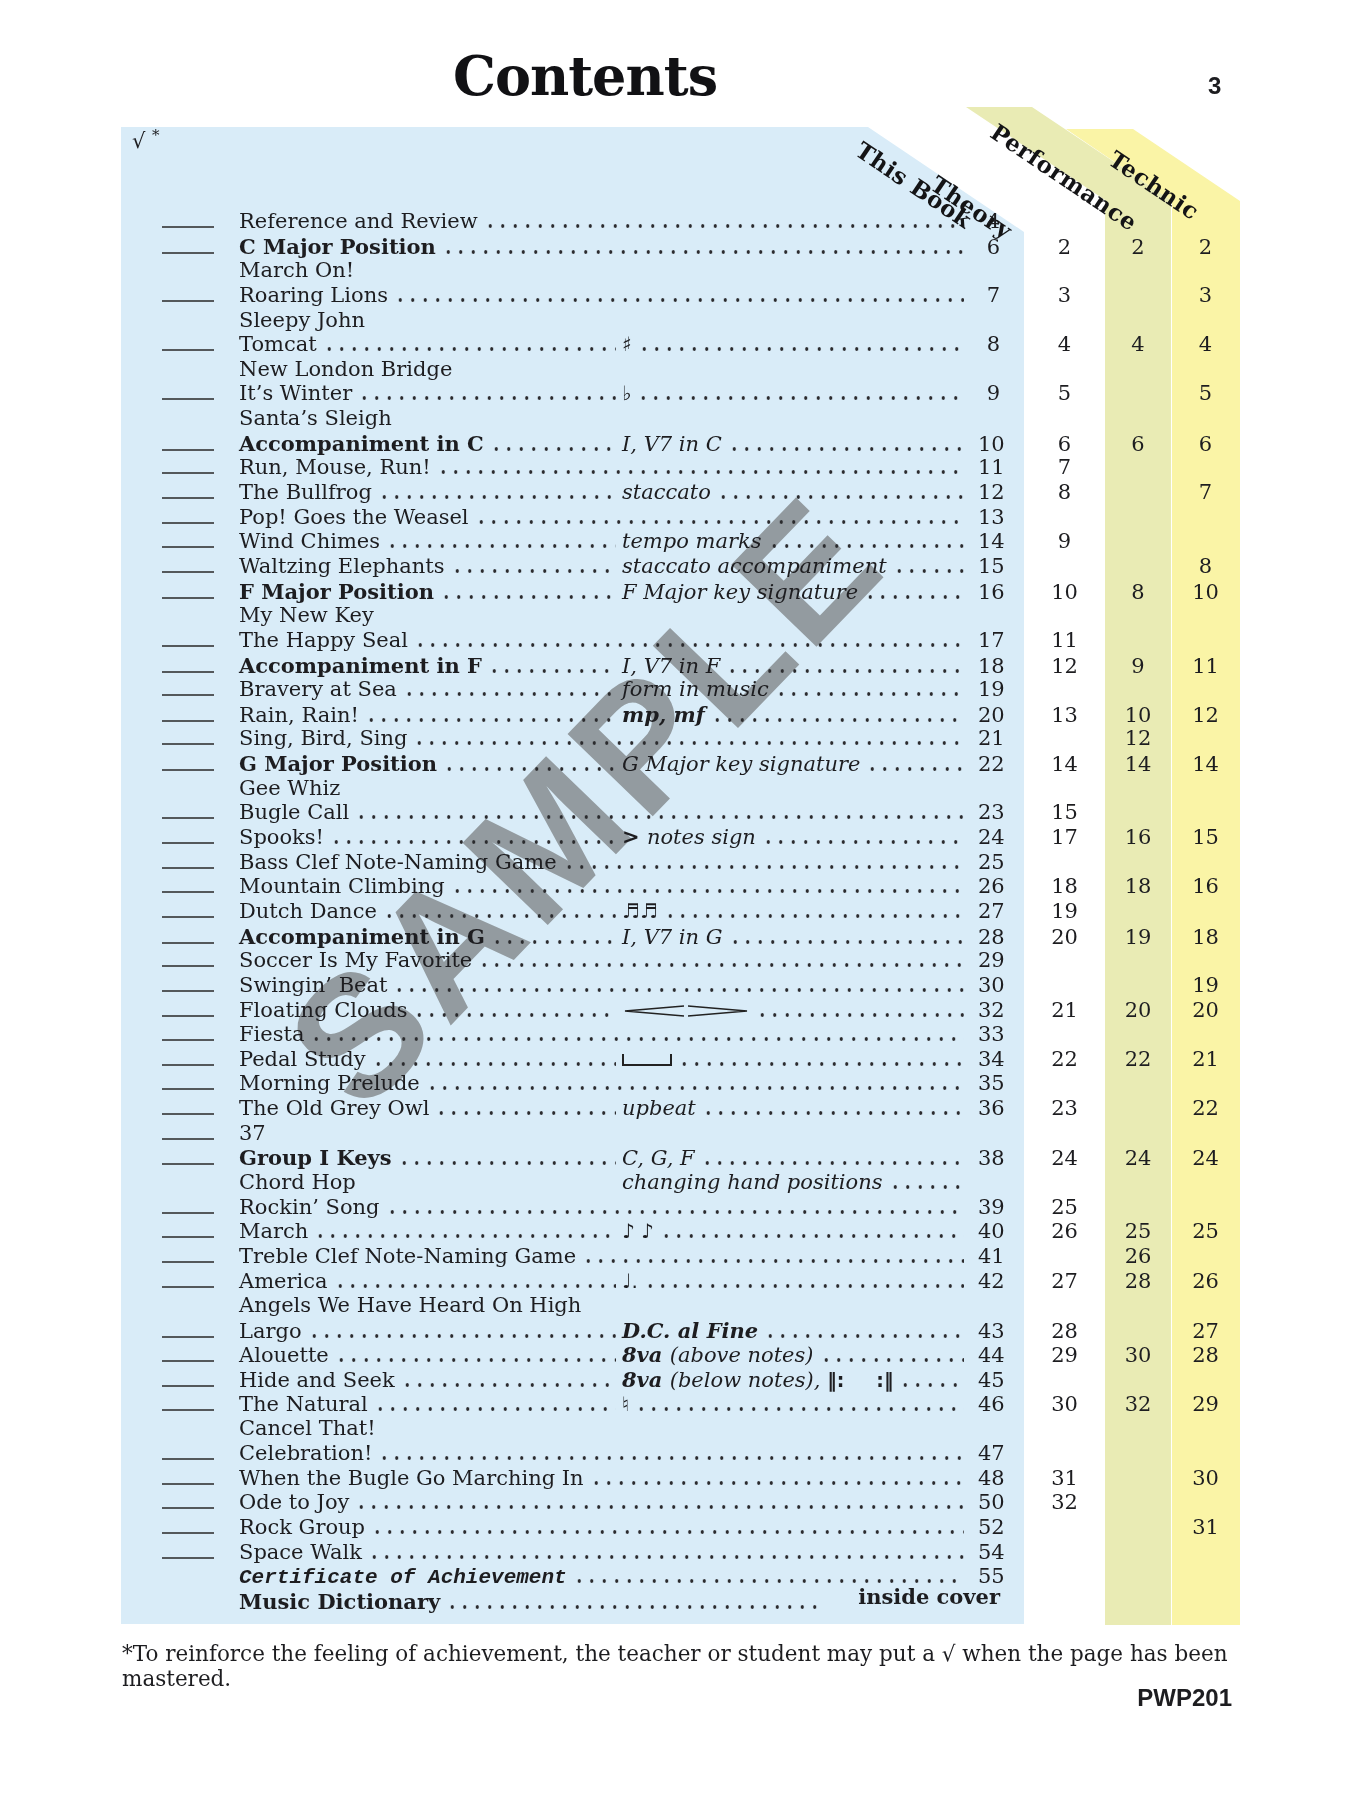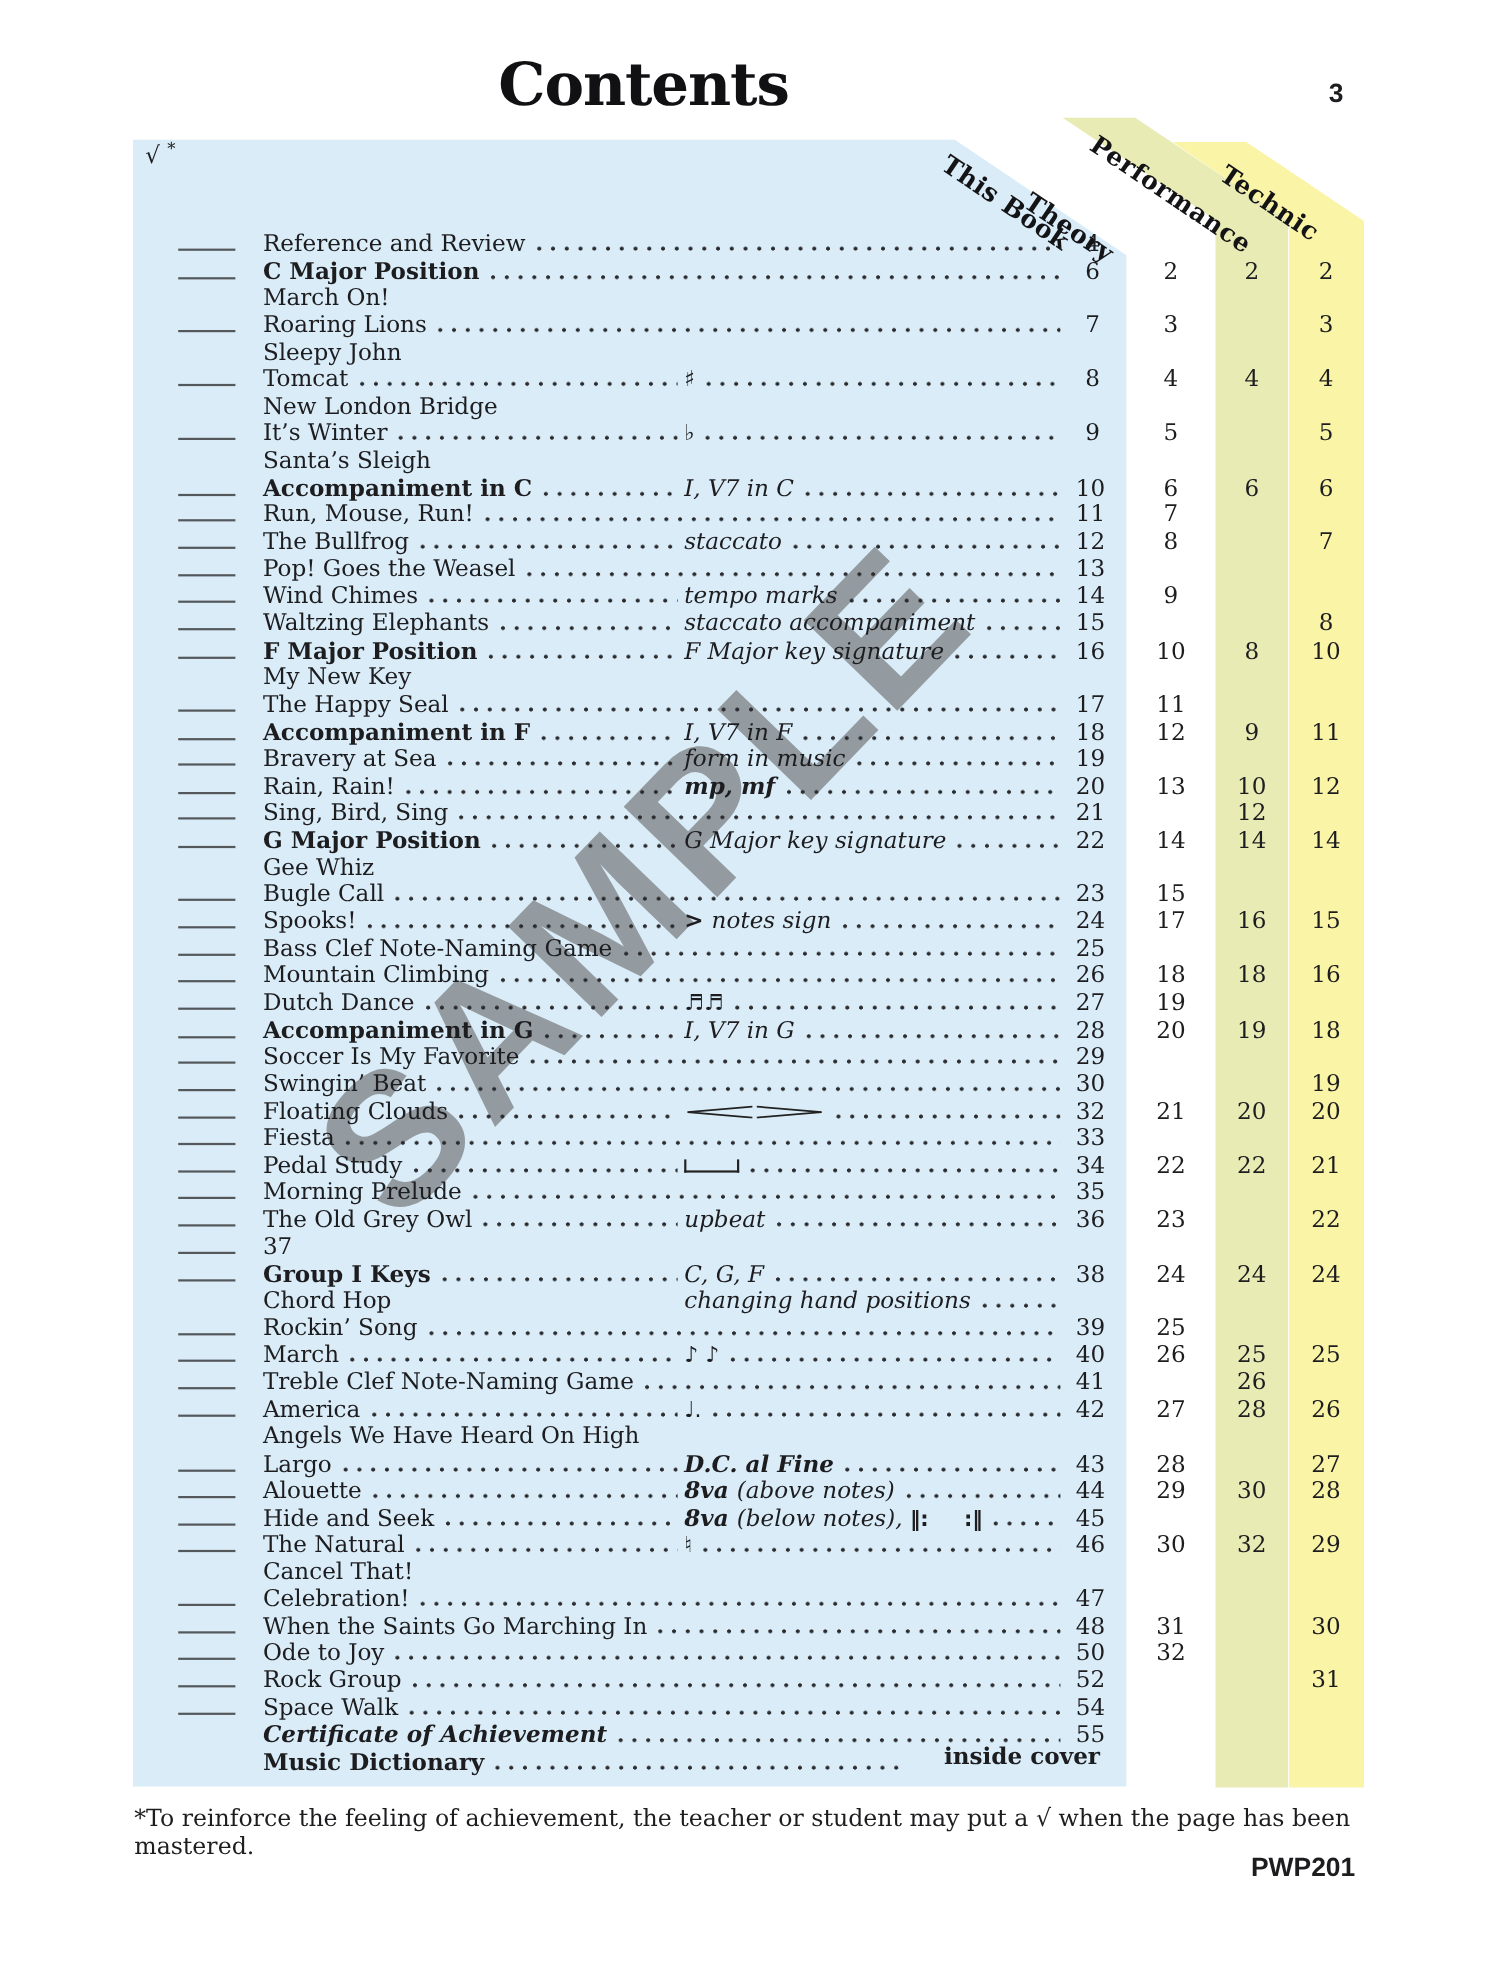--- a/index.html
+++ b/index.html
@@ -35,21 +35,21 @@
   #col-performance{left:1001px;top:118px;}
   #col-technic{left:1119px;top:145px;}
   #toc-rows{position:absolute;left:121px;top:209px;width:1119px;z-index:2;}
   .row{display:flex;align-items:baseline;height:24.65px;margin-left:26px;}
   .c-check{width:92px;flex:none;}
   .chkline{display:inline-block;width:52px;height:0;border-bottom:2px solid #54585b;margin-left:15px;}
   .c-body{flex:1;display:flex;align-items:baseline;min-width:0;padding-right:8px;}
   .lead{width:383px;flex:none;display:flex;align-items:baseline;min-width:0;}
   .title{font-size:21px;white-space:nowrap;}
   .tb{font-weight:bold;}
-  .tbi{font-weight:bold;font-style:italic;}
+  .tbi{font-weight:bold;font-style:italic;font-family:Liberation Mono, monospace;}
   .dots{flex:1;height:4px;margin:0 6px;min-width:8px;
     background-image:radial-gradient(circle,#2b2b2e 1.5px,transparent 2px);
     background-size:12.5px 4px;background-repeat:repeat-x;background-position:0 100%;}
   .ann{white-space:nowrap;font-size:21px;}
   .ann .it{font-style:italic;}
   .ann .bi{font-style:italic;font-weight:bold;}
   .ann .gt{font-weight:bold;font-family:"DejaVu Sans",sans-serif;}
   .ann .mus{font-family:"DejaVu Sans",sans-serif;font-size:20px;}
   .ann .rep{font-weight:bold;font-family:"DejaVu Sans",sans-serif;font-size:19px;}
   .ann .sp{display:inline-block;width:32px;}
@@ -734,21 +734,21 @@
         <div class="dots"></div>
       </div>
       <div class="c-book num">47</div>
       <div class="c-th num"></div>
       <div class="c-pf num"></div>
       <div class="c-tc num"></div>
     </div>
     <div class="row">
       <div class="c-check"><div class="chkline"></div></div>
       <div class="c-body">
-        <div class="title">When the Saints Go Marching In</div>
+        <div class="title">When the Bugle Go Marching In</div>
         <div class="dots"></div>
       </div>
       <div class="c-book num">48</div>
       <div class="c-th num">31</div>
       <div class="c-pf num"></div>
       <div class="c-tc num">30</div>
     </div>
     <div class="row">
       <div class="c-check"><div class="chkline"></div></div>
       <div class="c-body">

